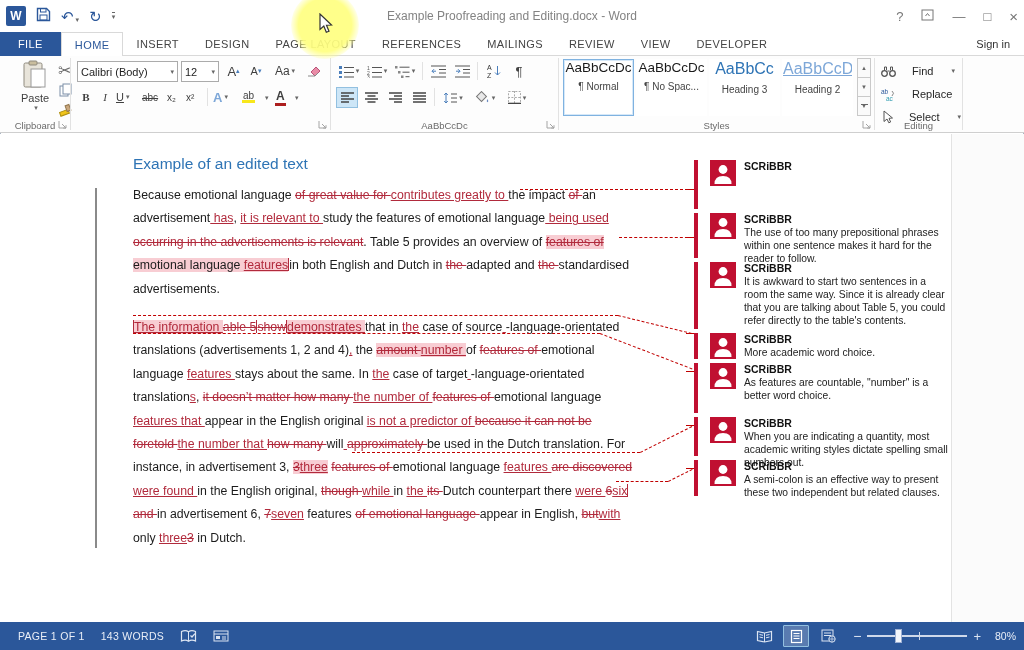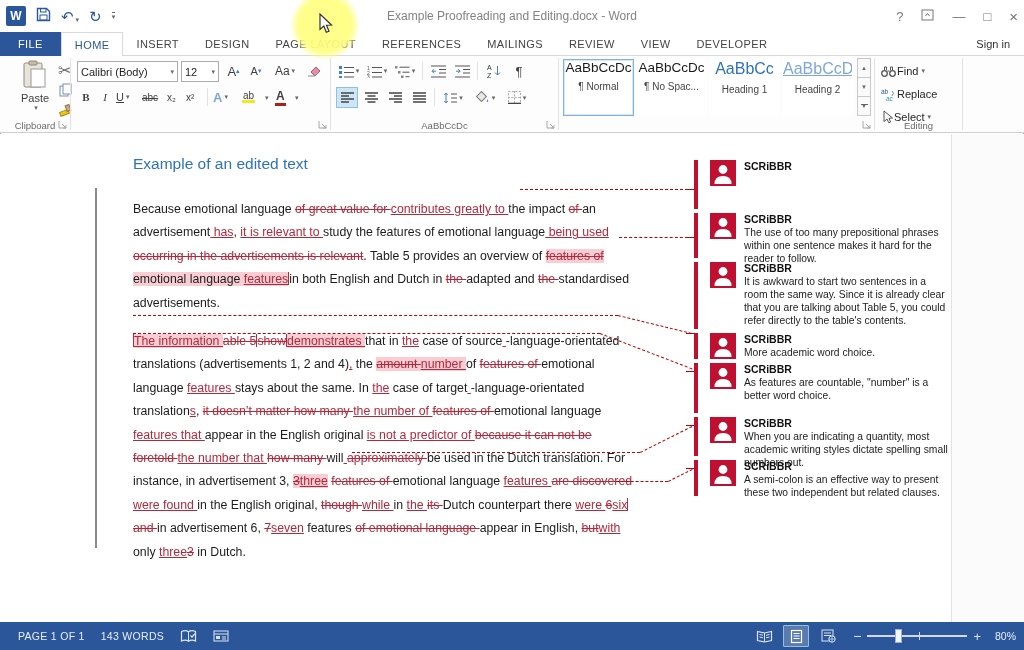--- a/index.html
+++ b/index.html
@@ -45,26 +45,26 @@
   .fbtn{width:18px;height:20px;font-size:11px;}
   
   .stylecard{position:absolute;top:3px;width:71px;height:57px;background:#fff;border:1px solid transparent;text-align:center;}
   .stylecard.selected{border-color:#7fb2e0;box-shadow:0 0 0 1px #d6e8f8 inset;}
   .stylecard .prev{display:block;font-size:13.5px;white-space:nowrap;overflow:hidden;}
   .stylecard .sname{display:block;margin-top:6px;font-size:10px;color:#444;white-space:nowrap;overflow:hidden;}
   .sscroll{position:absolute;top:3px;width:14px;height:57px;display:flex;flex-direction:column;}
   .sscroll div{flex:1;border:1px solid #c9c9c9;background:#fafafa;font-size:6px;color:#666;
     display:flex;align-items:center;justify-content:center;margin-top:-1px;}
   
-  .edrow{position:absolute;left:6px;height:20px;display:flex;align-items:center;gap:1px;font-size:11px;color:#262626;}
+  .edrow{position:absolute;left:6px;height:20px;display:flex;align-items:center;gap:16px;font-size:11px;color:#262626;}
   
   .docarea{position:absolute;left:0;top:134px;width:1024px;height:488px;background:#fff;overflow:hidden;}
   .rightstrip{position:absolute;left:951px;top:0;width:73px;height:488px;background:#fbfbfb;border-left:1px solid #e3e3e3;}
   .dheading{position:absolute;left:133px;top:21px;font-size:15.5px;}
-  .dtext{position:absolute;left:133px;top:64px;width:552px;font-size:12.3px;line-height:23.4px;color:#1c1c1c;}
+  .dtext{position:absolute;left:133px;top:50px;width:552px;font-size:12.3px;line-height:23.4px;color:#1c1c1c;}
   .para{margin-bottom:15px;}
   .run-n{}
   .run-d{color:var(--tc);text-decoration:line-through;}
   .run-i{color:var(--tc);text-decoration:underline;}
   .run-h{background:var(--hl);}
   .run-dh{color:var(--tc);text-decoration:line-through;background:var(--hl);}
   .run-ih{color:var(--tc);text-decoration:underline;background:var(--hl);}
   .run-bar{display:inline-block;width:0px;border-left:1.4px solid var(--tc);height:13px;vertical-align:-2px;}
   .changebar{position:absolute;left:95px;top:54px;width:1.6px;height:360px;background:#8a8a8a;}
   .conn{position:absolute;border-top:1.3px dashed var(--conn);transform-origin:left top;}
@@ -335,32 +335,33 @@
         <div class="stylecard selected" style="left: 0px;">
           <div class="prev" style="color: rgb(26, 26, 26);">AaBbCcDc</div>
           <div class="sname">¶ Normal</div>
         </div>
         <div class="stylecard" style="left: 73px;">
           <div class="prev" style="color: rgb(26, 26, 26);">AaBbCcDc</div>
           <div class="sname">¶ No Spac...</div>
         </div>
         <div class="stylecard" style="left: 146px;">
           <div class="prev" style="color: rgb(46, 116, 181); font-size: 16px;">AaBbCc</div>
-          <div class="sname">Heading 1</div>
+          <div class="sname">Heading 3</div>
         </div>
         <div class="stylecard" style="left: 219px;">
           <div class="prev" style="color: rgb(125, 167, 216); font-size: 16px; text-decoration: underline;">AaBbCcD</div>
           <div class="sname">Heading 2</div>
         </div>
       </div>
     <div class="sscroll" style="left:298px;">
       <div>▲</div>
       <div>▼</div>
       <div style="flex-direction:column;line-height:3px;"><span style="width:7px;border-top:1px solid #666;"></span>▼</div>
     </div>
+    <span class="glabel"><span>Styles</span></span>
     <svg class="launch" viewBox="0 0 10 10">
         <path d="M1 1 v7 h7" fill="none" stroke="#8e8e8e"></path>
         <path d="M4 4 l4 4 M8 5.2 v2.8 h-2.8" fill="none" stroke="#8e8e8e"></path>
       </svg>
   </div>
   <div class="gsep" style="left:874px;"></div>
 
   <div class="grp" style="left:875px;width:87px;">
     <div class="edrow" style="top:5px;">
       <svg width="15" height="12" viewBox="0 0 15 12">

